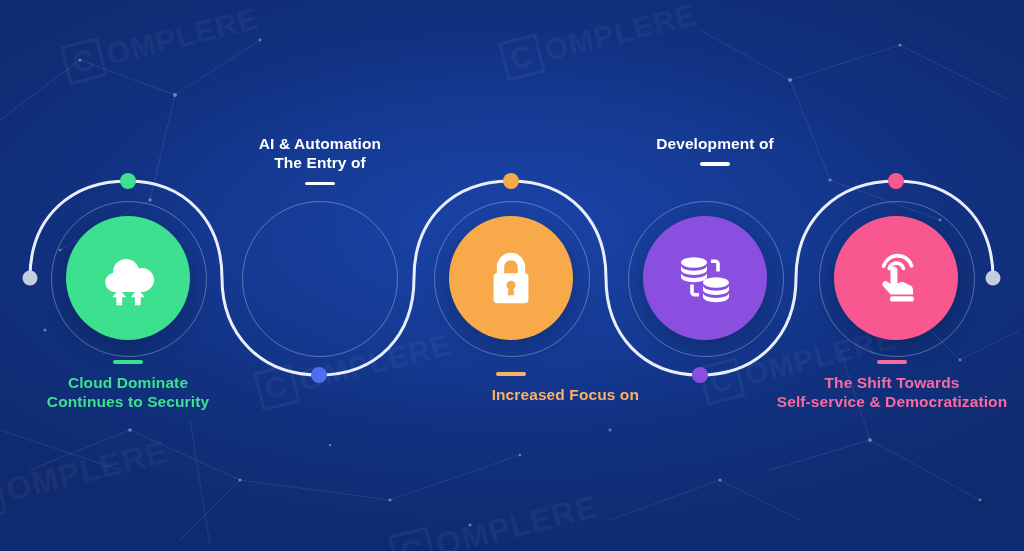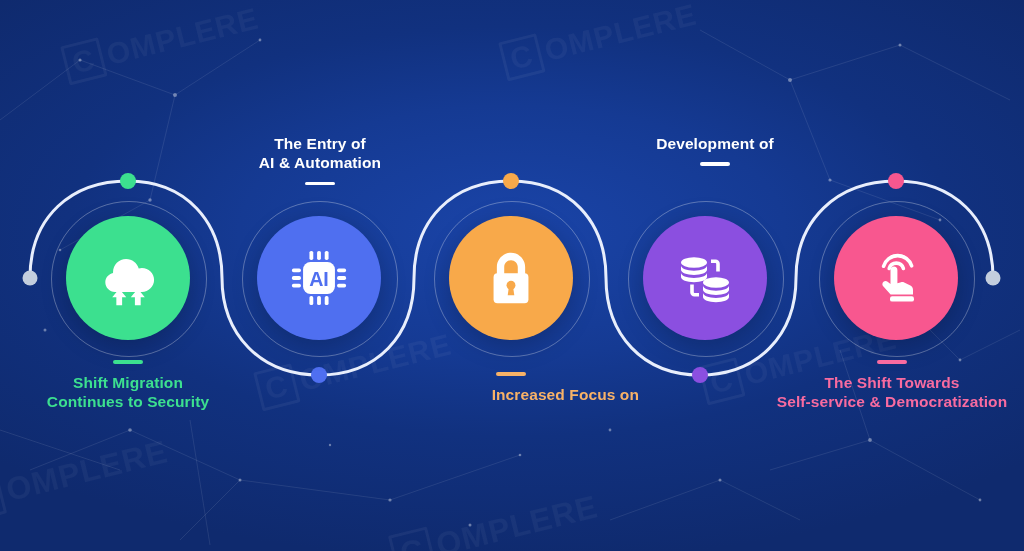--- a/index.html
+++ b/index.html
@@ -175,48 +175,28 @@
   <div class="halo" style="left:51px; top:201px;"></div>
   <div class="step" style="left:66px; top:216px; background:#3ce08f;">
     <svg width="66" height="66" viewBox="0 0 64 64">
       <path fill="#ffffff" d="M45.5,22.2c-1.1,0-2.1,0.2-3.1,0.5C40.9,17.4,36,13.5,30.2,13.5c-7,0-12.7,5.7-12.7,12.7c0,0.3,0,0.6,0,0.9 C13.3,28,10,31.7,10,36.2c0,5.2,4.2,9.4,9.4,9.4h26.1c6.5,0,11.8-5.3,11.8-11.8S52,22.2,45.5,22.2z"></path>
       <path fill="#ffffff" d="M23.5,42.5l-6.8,8.2h4v7.8h5.6v-7.8h4L23.5,42.5z"></path>
       <path fill="#ffffff" d="M41.5,42.5l-6.8,8.2h4v7.8h5.6v-7.8h4L41.5,42.5z"></path>
     </svg>
   </div>
   <div class="caption below" style="left:0px; top:360px; width:256px; color:#3ce08f;">
     <div class="rule" style="background:#3ce08f;"></div>
-    <span class="cap-line">Shift Migration</span>
+    <span class="cap-line">Cloud Dominate</span>
     <span class="cap-line">Continues to Security</span>
   </div>
 
   <div class="halo" style="left:242px; top:201px;"></div>
-  <div class="step" style="left:257px; top:216px; background:#4f6ff0;">
-    <svg width="68" height="68" viewBox="0 0 64 64">
-      <g fill="#ffffff">
-        <rect x="17" y="17" width="30" height="30" rx="7"></rect>
-        <rect x="23" y="6.5" width="3.6" height="8.5" rx="1.6"></rect>
-        <rect x="30.2" y="6.5" width="3.6" height="8.5" rx="1.6"></rect>
-        <rect x="37.4" y="6.5" width="3.6" height="8.5" rx="1.6"></rect>
-        <rect x="23" y="49" width="3.6" height="8.5" rx="1.6"></rect>
-        <rect x="30.2" y="49" width="3.6" height="8.5" rx="1.6"></rect>
-        <rect x="37.4" y="49" width="3.6" height="8.5" rx="1.6"></rect>
-        <rect x="6.5" y="23" width="8.5" height="3.6" rx="1.6"></rect>
-        <rect x="6.5" y="30.2" width="8.5" height="3.6" rx="1.6"></rect>
-        <rect x="6.5" y="37.4" width="8.5" height="3.6" rx="1.6"></rect>
-        <rect x="49" y="23" width="8.5" height="3.6" rx="1.6"></rect>
-        <rect x="49" y="30.2" width="8.5" height="3.6" rx="1.6"></rect>
-        <rect x="49" y="37.4" width="8.5" height="3.6" rx="1.6"></rect>
-      </g>
-      <text x="32" y="39.4" text-anchor="middle" fill="#4f6ff0" font-family="Liberation Sans, sans-serif" font-size="18.5" font-weight="700">AI</text>
-    </svg>
-  </div>
   <div class="caption above" style="left:192px; top:134px; width:256px; color:#ffffff;">
+    <span class="cap-line">AI &amp; Automation</span>
     <span class="cap-line">The Entry of</span>
-    <span class="cap-line">AI &amp; Automation</span>
     <div class="rule" style="background:#ffffff;"></div>
   </div>
 
   <div class="halo" style="left:434px; top:201px;"></div>
   <div class="step" style="left:449px; top:216px; background:#f8a94a;">
     <svg width="62" height="62" viewBox="0 0 64 64">
       <path fill="#ffffff" d="M32,6c-8.1,0-14.6,6.6-14.6,14.6V28h7.6v-7.4c0-3.9,3.1-7,7-7s7,3.1,7,7V28h7.6v-7.4C46.6,12.6,40.1,6,32,6z"></path>
       <rect x="14" y="27" width="36" height="31" rx="4" fill="#ffffff"></rect>
       <circle cx="32" cy="39.5" r="4.6" fill="#f8a94a"></circle>
       <path fill="#f8a94a" d="M29.8,41.5h4.4l1.2,8.4h-6.8L29.8,41.5z"></path>

